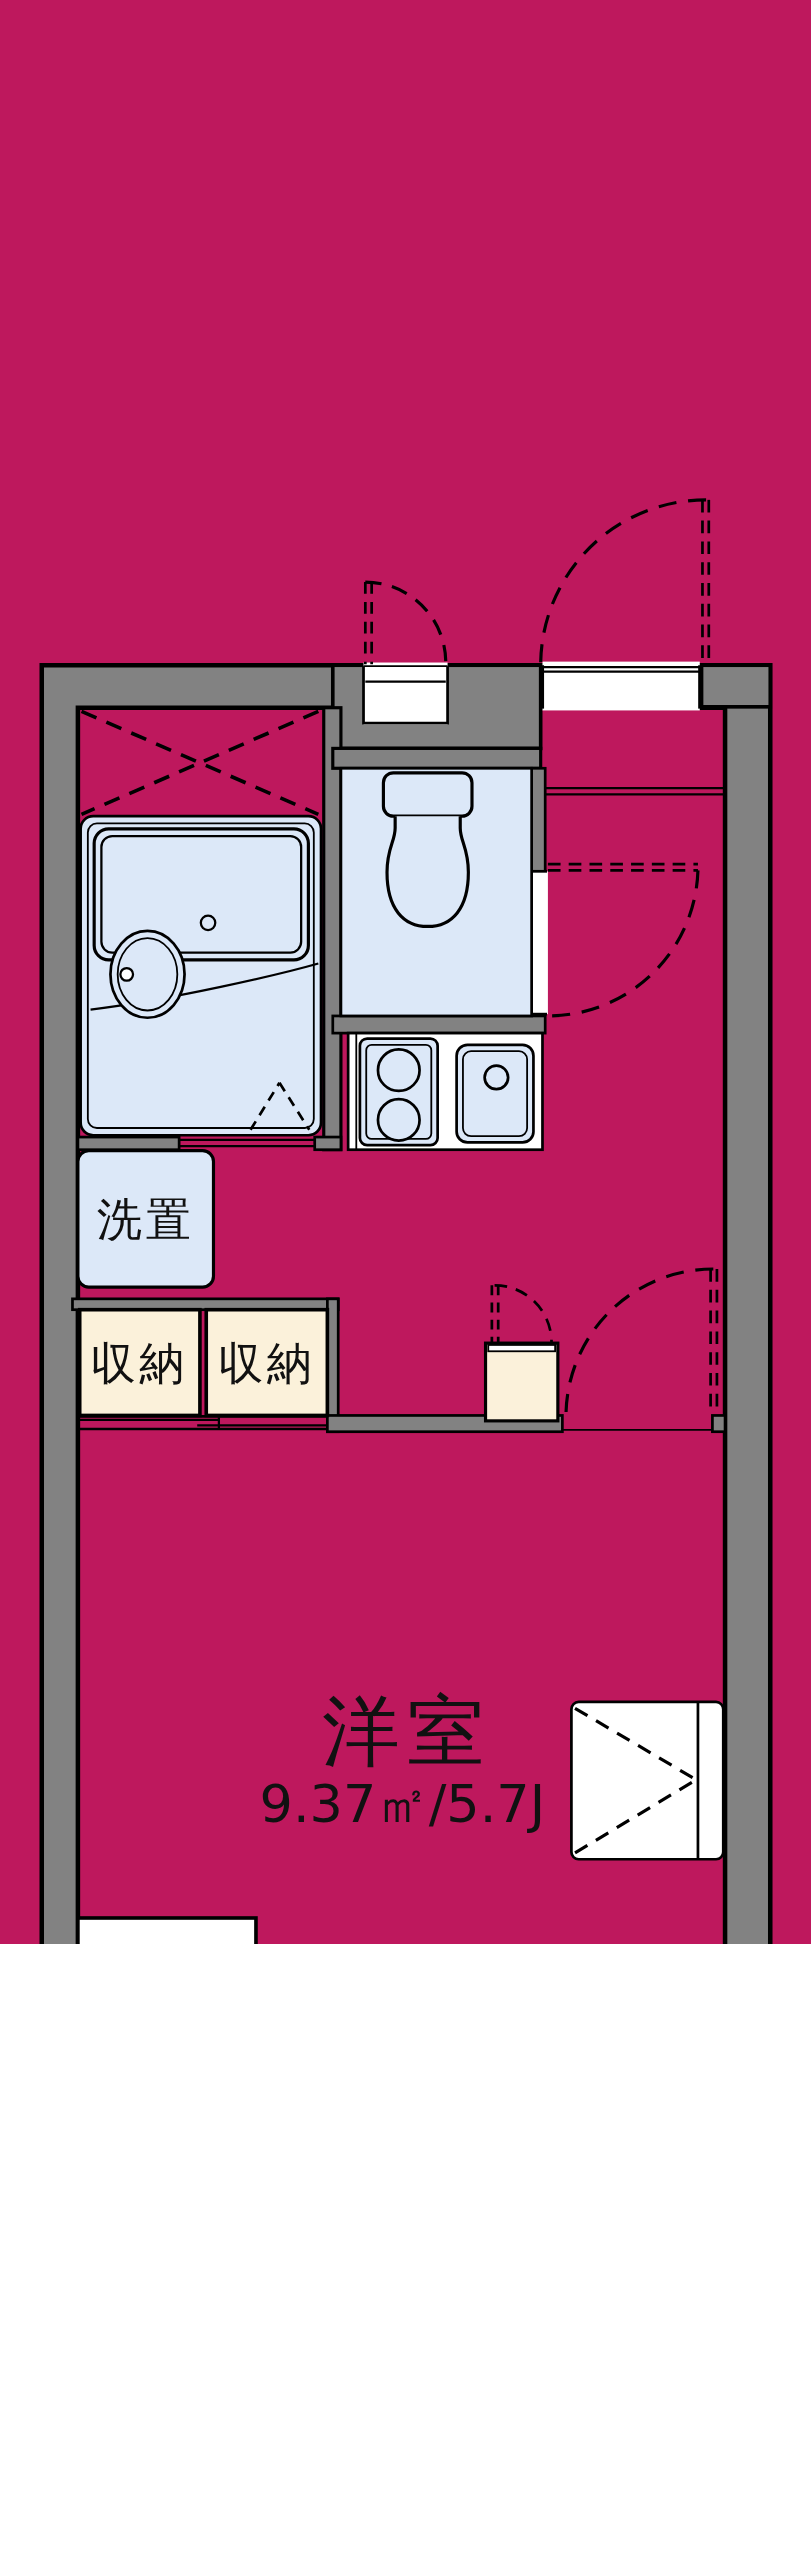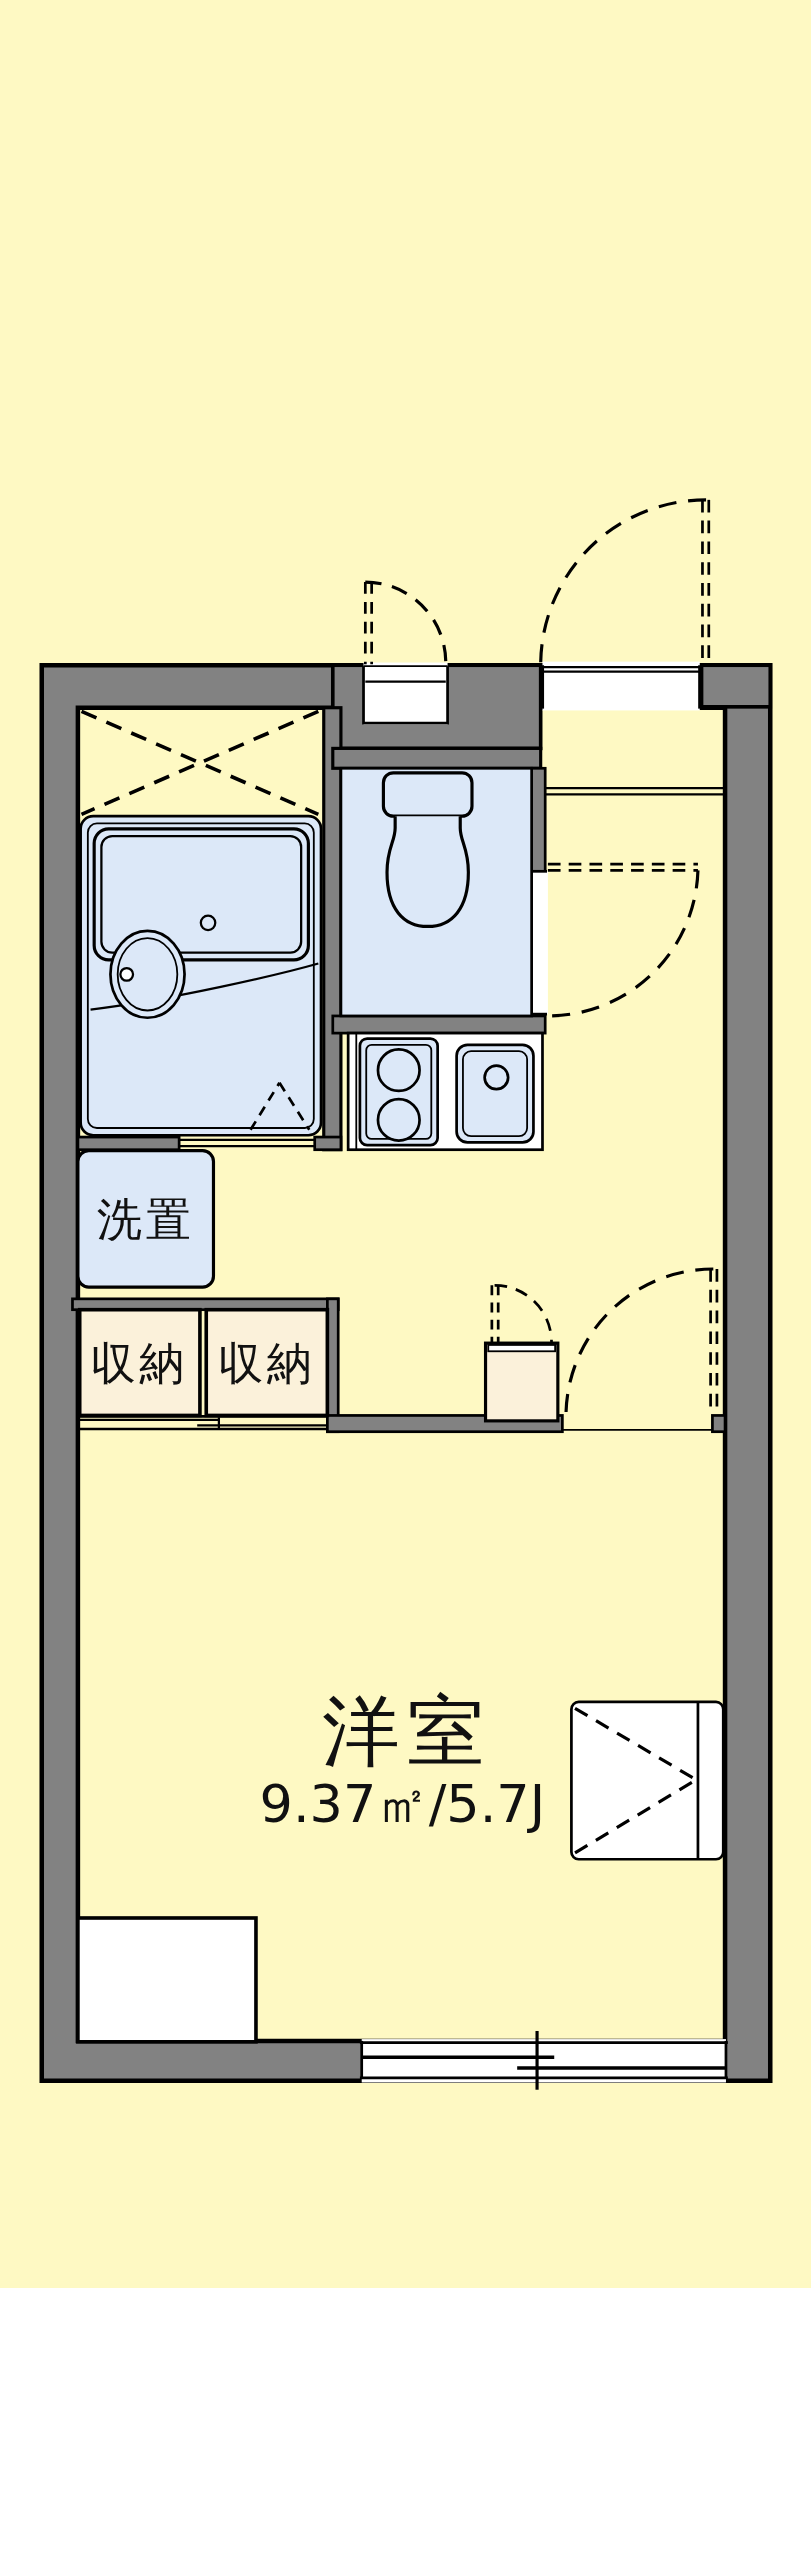--- a/index.html
+++ b/index.html
@@ -1,16 +1,16 @@
 <!DOCTYPE html>
 <html style="font-size:14.5px"><head>
 <meta charset="utf-8">
 <style>
   html,body{margin:0;padding:0;background:#ffffff;}
-  .canvas{position:relative;width:812px;height:2288px;background:#fef9c3;overflow:hidden;
+  .canvas{position:relative;width:812px;height:1944px;background:#be185d;overflow:hidden;
           font-family:"DejaVu Sans","Liberation Sans",sans-serif;}
   svg{position:absolute;left:0;top:0;}
   text{font-family:"DejaVu Sans","Liberation Sans",sans-serif;fill:#111111;}
   .room-name{font-size:86px;letter-spacing:8px;font-weight:500;}
   .room-area{font-size:58px;}
   .box-label{font-size:50px;letter-spacing:4px;}
 </style>
 </head>
 <body>
 

